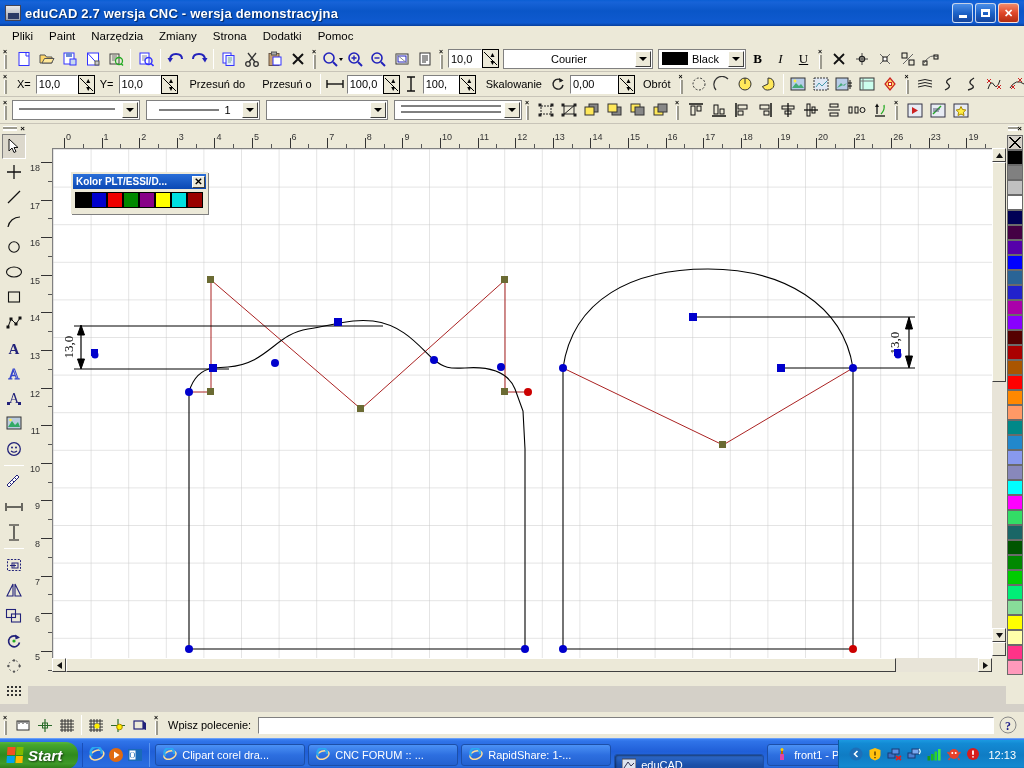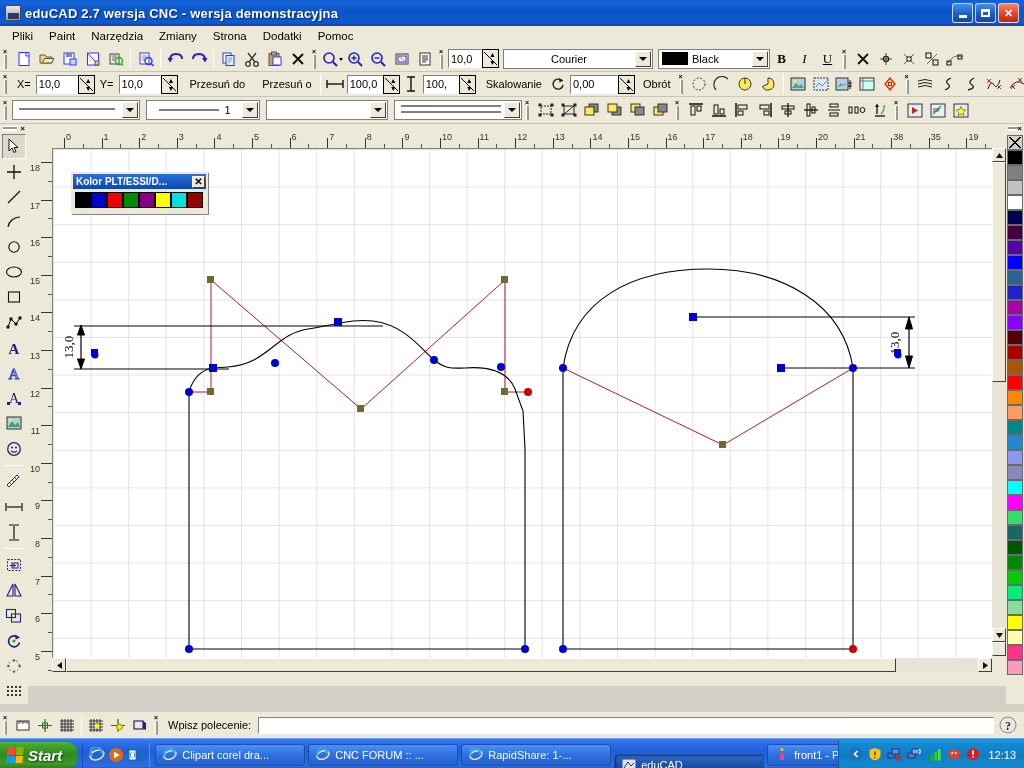--- a/index.html
+++ b/index.html
@@ -384,21 +384,21 @@
     <div class="spin">
         <span class="ar up">▲</span>
         <span class="ar dn">▼</span>
       </div>
 
     <div class="combo" style="width:150px; margin-left:4px;">
       <span class="txt">Courier</span>
       <span class="btn"></span>
     </div>
 
-    <div class="combo" style="width:112px; margin-left:5px;">
+    <div class="combo" style="width:88px; margin-left:5px;">
       <span class="swatch" style="background:#000;"></span>
       <span class="txt" style="text-align:left;">Black</span>
       <span class="btn"></span>
     </div>
 
     <div class="tbtn" style="font-weight:bold;font-size:13px;font-family:'Liberation Serif',serif;">
         <span>B</span>
       </div>
     <div class="tbtn" style="font-style:italic;font-size:13px;font-family:'Liberation Serif',serif;">
         <span>I</span>
@@ -1016,24 +1016,24 @@
         <div class="tkm" style="left: 750.4px;"></div>
         <div class="lb" style="left: 752.4px;">19</div>
         <div class="tk" style="left: 769.2px; height: 4px;"></div>
         <div class="tkm" style="left: 788px;"></div>
         <div class="lb" style="left: 790px;">20</div>
         <div class="tk" style="left: 806.8px; height: 4px;"></div>
         <div class="tkm" style="left: 825.6px;"></div>
         <div class="lb" style="left: 827.6px;">21</div>
         <div class="tk" style="left: 844.4px; height: 4px;"></div>
         <div class="tkm" style="left: 863.2px;"></div>
-        <div class="lb" style="left: 865.2px;">38</div>
+        <div class="lb" style="left: 865.2px;">26</div>
         <div class="tk" style="left: 882px; height: 4px;"></div>
         <div class="tkm" style="left: 900.8px;"></div>
-        <div class="lb" style="left: 902.8px;">35</div>
+        <div class="lb" style="left: 902.8px;">23</div>
         <div class="tk" style="left: 919.6px; height: 4px;"></div>
         <div class="tkm" style="left: 938.4px;"></div>
         <div class="lb" style="left: 940.4px;">19</div>
         <div class="tk" style="left: 957.2px; height: 4px;"></div>
       </div>
     <div class="ruler-v" id="rulerV">
         <div class="tkm" style="top: 14px;"></div>
         <div class="lb" style="top: 15px;">18</div>
         <div class="tk" style="top: 32.8px; width: 4px;"></div>
         <div class="tkm" style="top: 51.6px;"></div>

